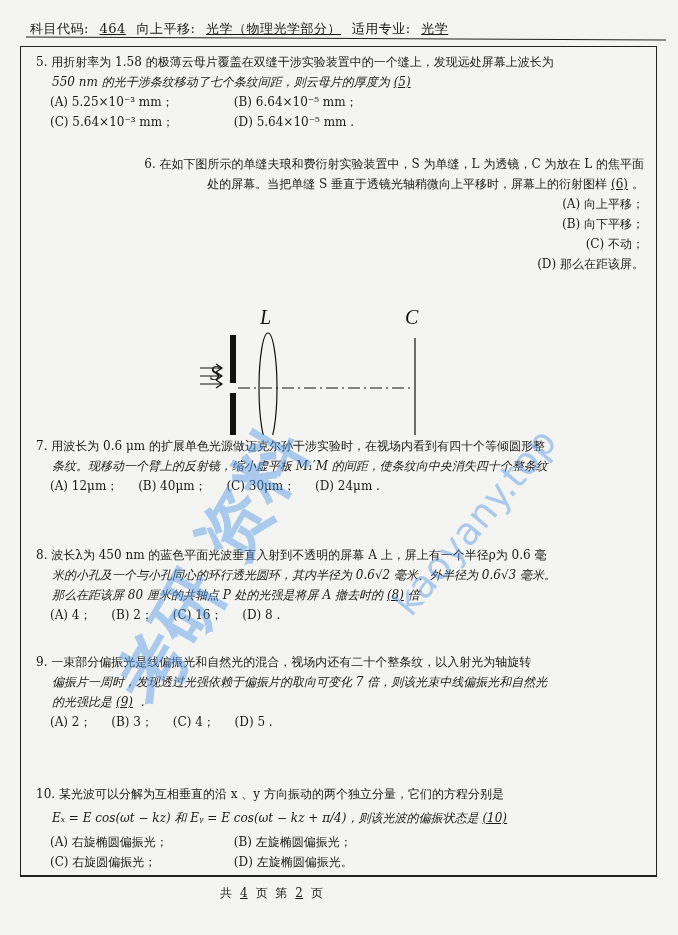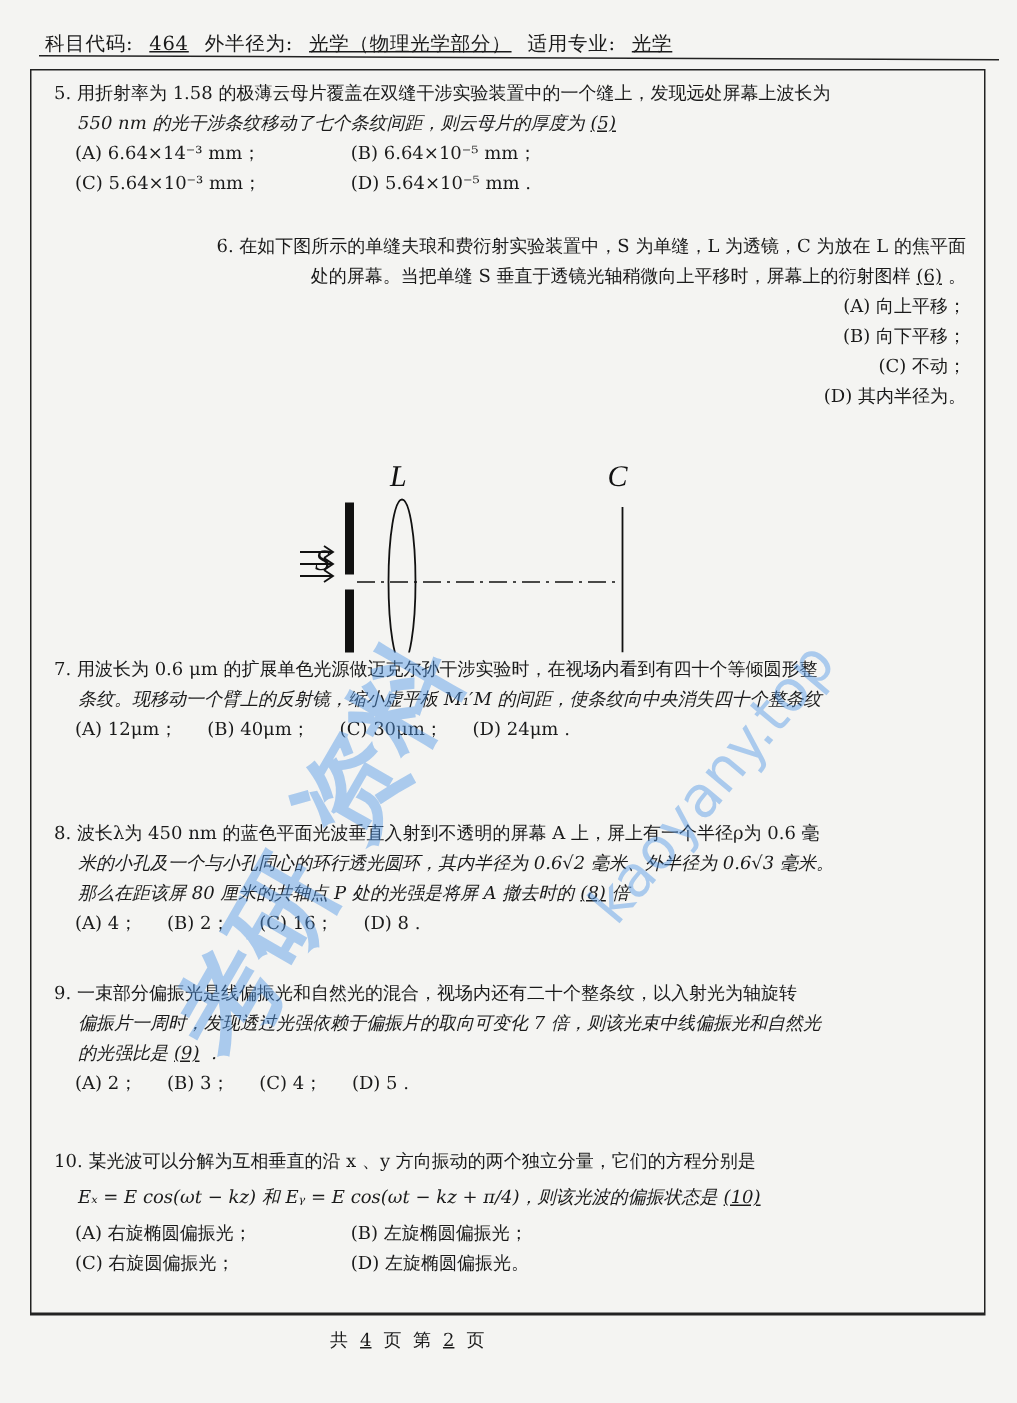--- a/index.html
+++ b/index.html
@@ -46,49 +46,49 @@
   }
   .wm1 { left: 60px; top: 520px; font-size: 70px; transform: rotate(-60deg); font-weight: bold; }
   .wm2 { left: 360px; top: 500px; font-size: 38px; transform: rotate(-50deg); }
 </style>
 </head>
 <body>
 
 <div class="header">
   <span>科目代码:</span>
   <span class="u">464</span>
-  <span>外半径为:</span>
+  <span>向上平移:</span>
   <span class="u">光学（物理光学部分）</span>
   <span>适用专业:</span>
   <span class="u">光学</span>
 </div>
 <div class="header-rule"></div>
 
 <div class="box"></div>
 
 <div class="q" style="top:52px;">
   <div><span>5.</span> <span>用折射率为 1.58 的极薄云母片覆盖在双缝干涉实验装置中的一个缝上，发现远处屏幕上波长为</span></div>
   <div class="indent"><span>550 nm 的光干涉条纹移动了七个条纹间距，则云母片的厚度为</span><span class="blank">(5)</span></div>
   <div class="opts">
-    <span class="col2">(A)  6.64×14⁻³ mm；</span>
+    <span class="col2">(A)  5.25×10⁻³ mm；</span>
     <span class="col2">(B) 6.64×10⁻⁵ mm；</span>
   </div>
   <div class="opts">
     <span class="col2">(C)  5.64×10⁻³ mm；</span>
     <span class="col2">(D) 5.64×10⁻⁵ mm .</span>
   </div>
 </div>
 
 <div class="q" style="top:154px;text-align:right;">
   <div><span>6.</span> <span>在如下图所示的单缝夫琅和费衍射实验装置中，S 为单缝，L 为透镜，C 为放在 L 的焦平面</span></div>
   <div><span>处的屏幕。当把单缝 S 垂直于透镜光轴稍微向上平移时，屏幕上的衍射图样</span><span class="blank">(6)</span><span>。</span></div>
   <div class="opts"><span>(A)   向上平移；</span></div>
   <div class="opts"><span>(B)   向下平移；</span></div>
   <div class="opts"><span>(C)   不动；</span></div>
-  <div class="opts"><span>(D)   其内半径为。</span></div>
+  <div class="opts"><span>(D)   那么在距该屏。</span></div>
 </div>
 
 <div class="diagram">
   <svg width="260" height="135" viewBox="0 0 260 135">
 
     <g stroke="#111" stroke-width="1.2" fill="none">
       <path d="M20 68 L42 68 M36 64 L42 68 L36 72"></path>
       <path d="M20 76 L42 76 M36 72 L42 76 L36 80"></path>
       <path d="M20 84 L42 84 M36 80 L42 84 L36 88"></path>
     </g>
@@ -135,21 +135,21 @@
   <div class="indent"><span>偏振片一周时，发现透过光强依赖于偏振片的取向可变化 7 倍，则该光束中线偏振光和自然光</span></div>
   <div class="indent"><span>的光强比是</span><span class="blank">(9)</span><span> .</span></div>
   <div class="opts">
     <span class="opt">(A) 2；</span>
     <span class="opt">(B) 3；</span>
     <span class="opt">(C) 4；</span>
     <span class="opt">(D) 5 .</span>
   </div>
 </div>
 
-<div class="q" style="top:764px;">
+<div class="q" style="top:784px;">
   <div><span>10.</span> <span>某光波可以分解为互相垂直的沿 x 、y 方向振动的两个独立分量，它们的方程分别是</span></div>
   <div class="indent" style="margin-top:4px;"><span>Eₓ = E cos(ωt − kz) 和 Eᵧ = E cos(ωt − kz + π/4)，则该光波的偏振状态是</span><span class="blank">(10)</span></div>
   <div class="opts" style="margin-top:4px;">
     <span class="col2">(A)  右旋椭圆偏振光；</span>
     <span class="col2">(B) 左旋椭圆偏振光；</span>
   </div>
   <div class="opts">
     <span class="col2">(C)  右旋圆偏振光；</span>
     <span class="col2">(D) 左旋椭圆偏振光。</span>
   </div>

